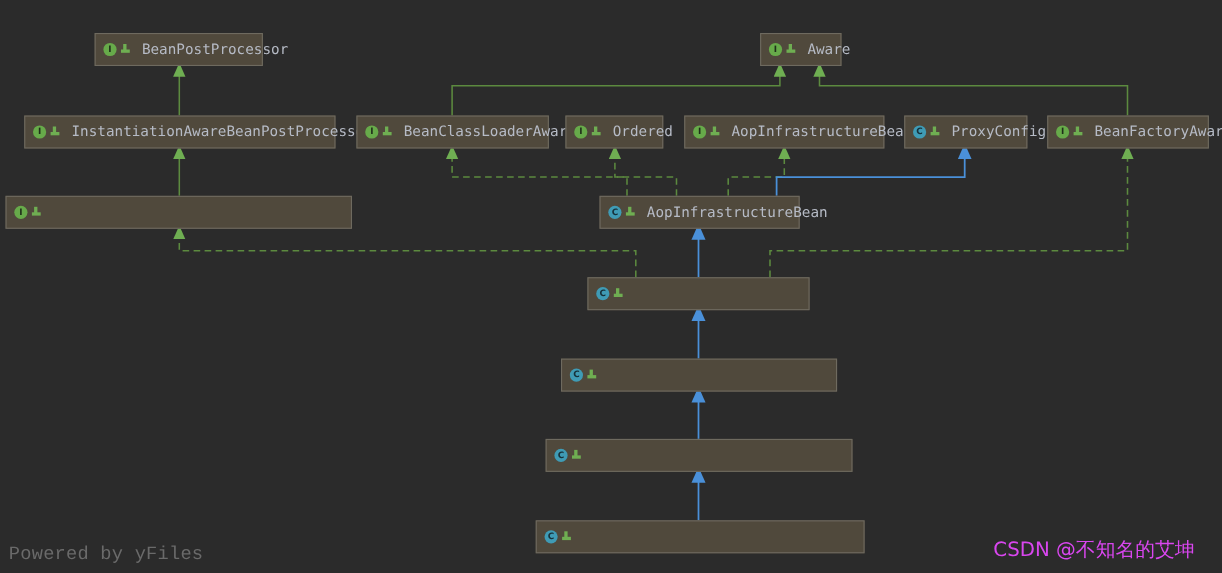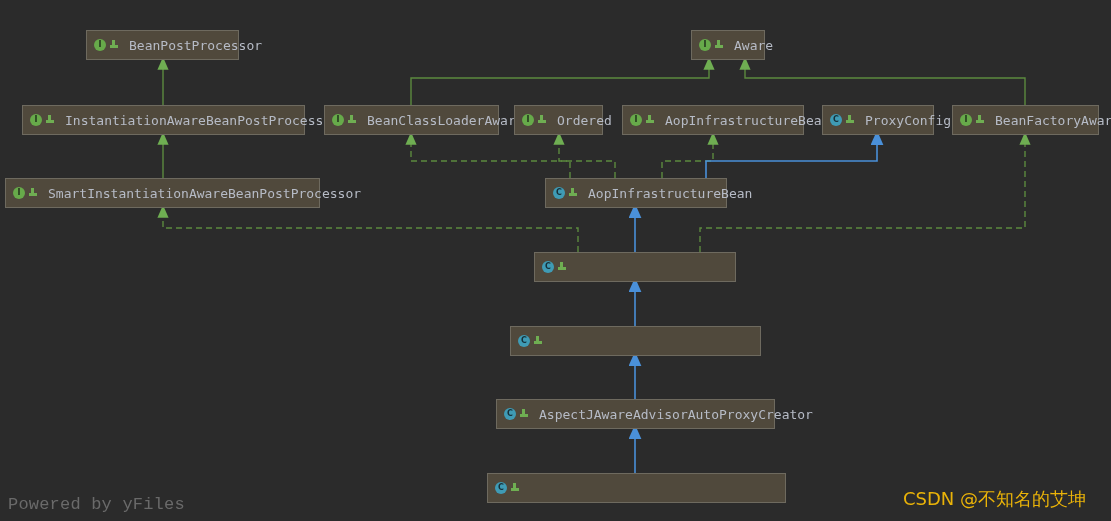--- a/index.html
+++ b/index.html
@@ -101,21 +101,21 @@
     font-size: 17px;
     color: #6a6a6a;
     letter-spacing: 0.2px;
   }
   #csdn-watermark {
     position: absolute;
     left: 903px;
     top: 487px;
     font-family: "DejaVu Sans", sans-serif;
     font-size: 18px;
-    color: #eab308;
+    color: #d946ef;
   }
 </style>
 </head>
 <body>
 
 <div id="diagram-root">
 
   <svg id="edge-layer" viewBox="0 0 1111 521" width="1111" height="521">
     <defs>
       <marker id="arrow-green" markerWidth="11" markerHeight="11" refX="1.2" refY="4" orient="auto" markerUnits="strokeWidth">
@@ -217,21 +217,20 @@
       <span class="vis-icon"></span>
     </span>
     <span class="node-label">BeanFactoryAware</span>
   </div>
 
   <div class="uml-node" id="node-smartInstantiationAwareBeanPostProcessor" style="left: 5px; top: 178px; width: 315px; height: 30px;">
     <span class="node-icons">
       <span class="type-icon iface">I</span>
       <span class="vis-icon"></span>
     </span>
-    <span class="node-label">SmartInstantiationAwareBeanPostProcessor</span>
   </div>
 
   <div class="uml-node" id="node-proxyProcessorSupport" style="left: 545px; top: 178px; width: 182px; height: 30px;">
     <span class="node-icons">
       <span class="type-icon klass">C</span>
       <span class="vis-icon"></span>
     </span>
     <span class="node-label">AopInfrastructureBean</span>
   </div>
 
@@ -247,21 +246,20 @@
       <span class="type-icon klass">C</span>
       <span class="vis-icon"></span>
     </span>
   </div>
 
   <div class="uml-node" id="node-aspectJAwareAdvisorAutoProxyCreator" style="left: 496px; top: 399px; width: 279px; height: 30px;">
     <span class="node-icons">
       <span class="type-icon klass">C</span>
       <span class="vis-icon"></span>
     </span>
-    <span class="node-label">AspectJAwareAdvisorAutoProxyCreator</span>
   </div>
 
   <div class="uml-node" id="node-annotationAwareAspectJAutoProxyCreator" style="left: 487px; top: 473px; width: 299px; height: 30px;">
     <span class="node-icons">
       <span class="type-icon klass">C</span>
       <span class="vis-icon"></span>
     </span>
   </div>
 
   <div id="yfiles-credit">Powered by yFiles</div>

